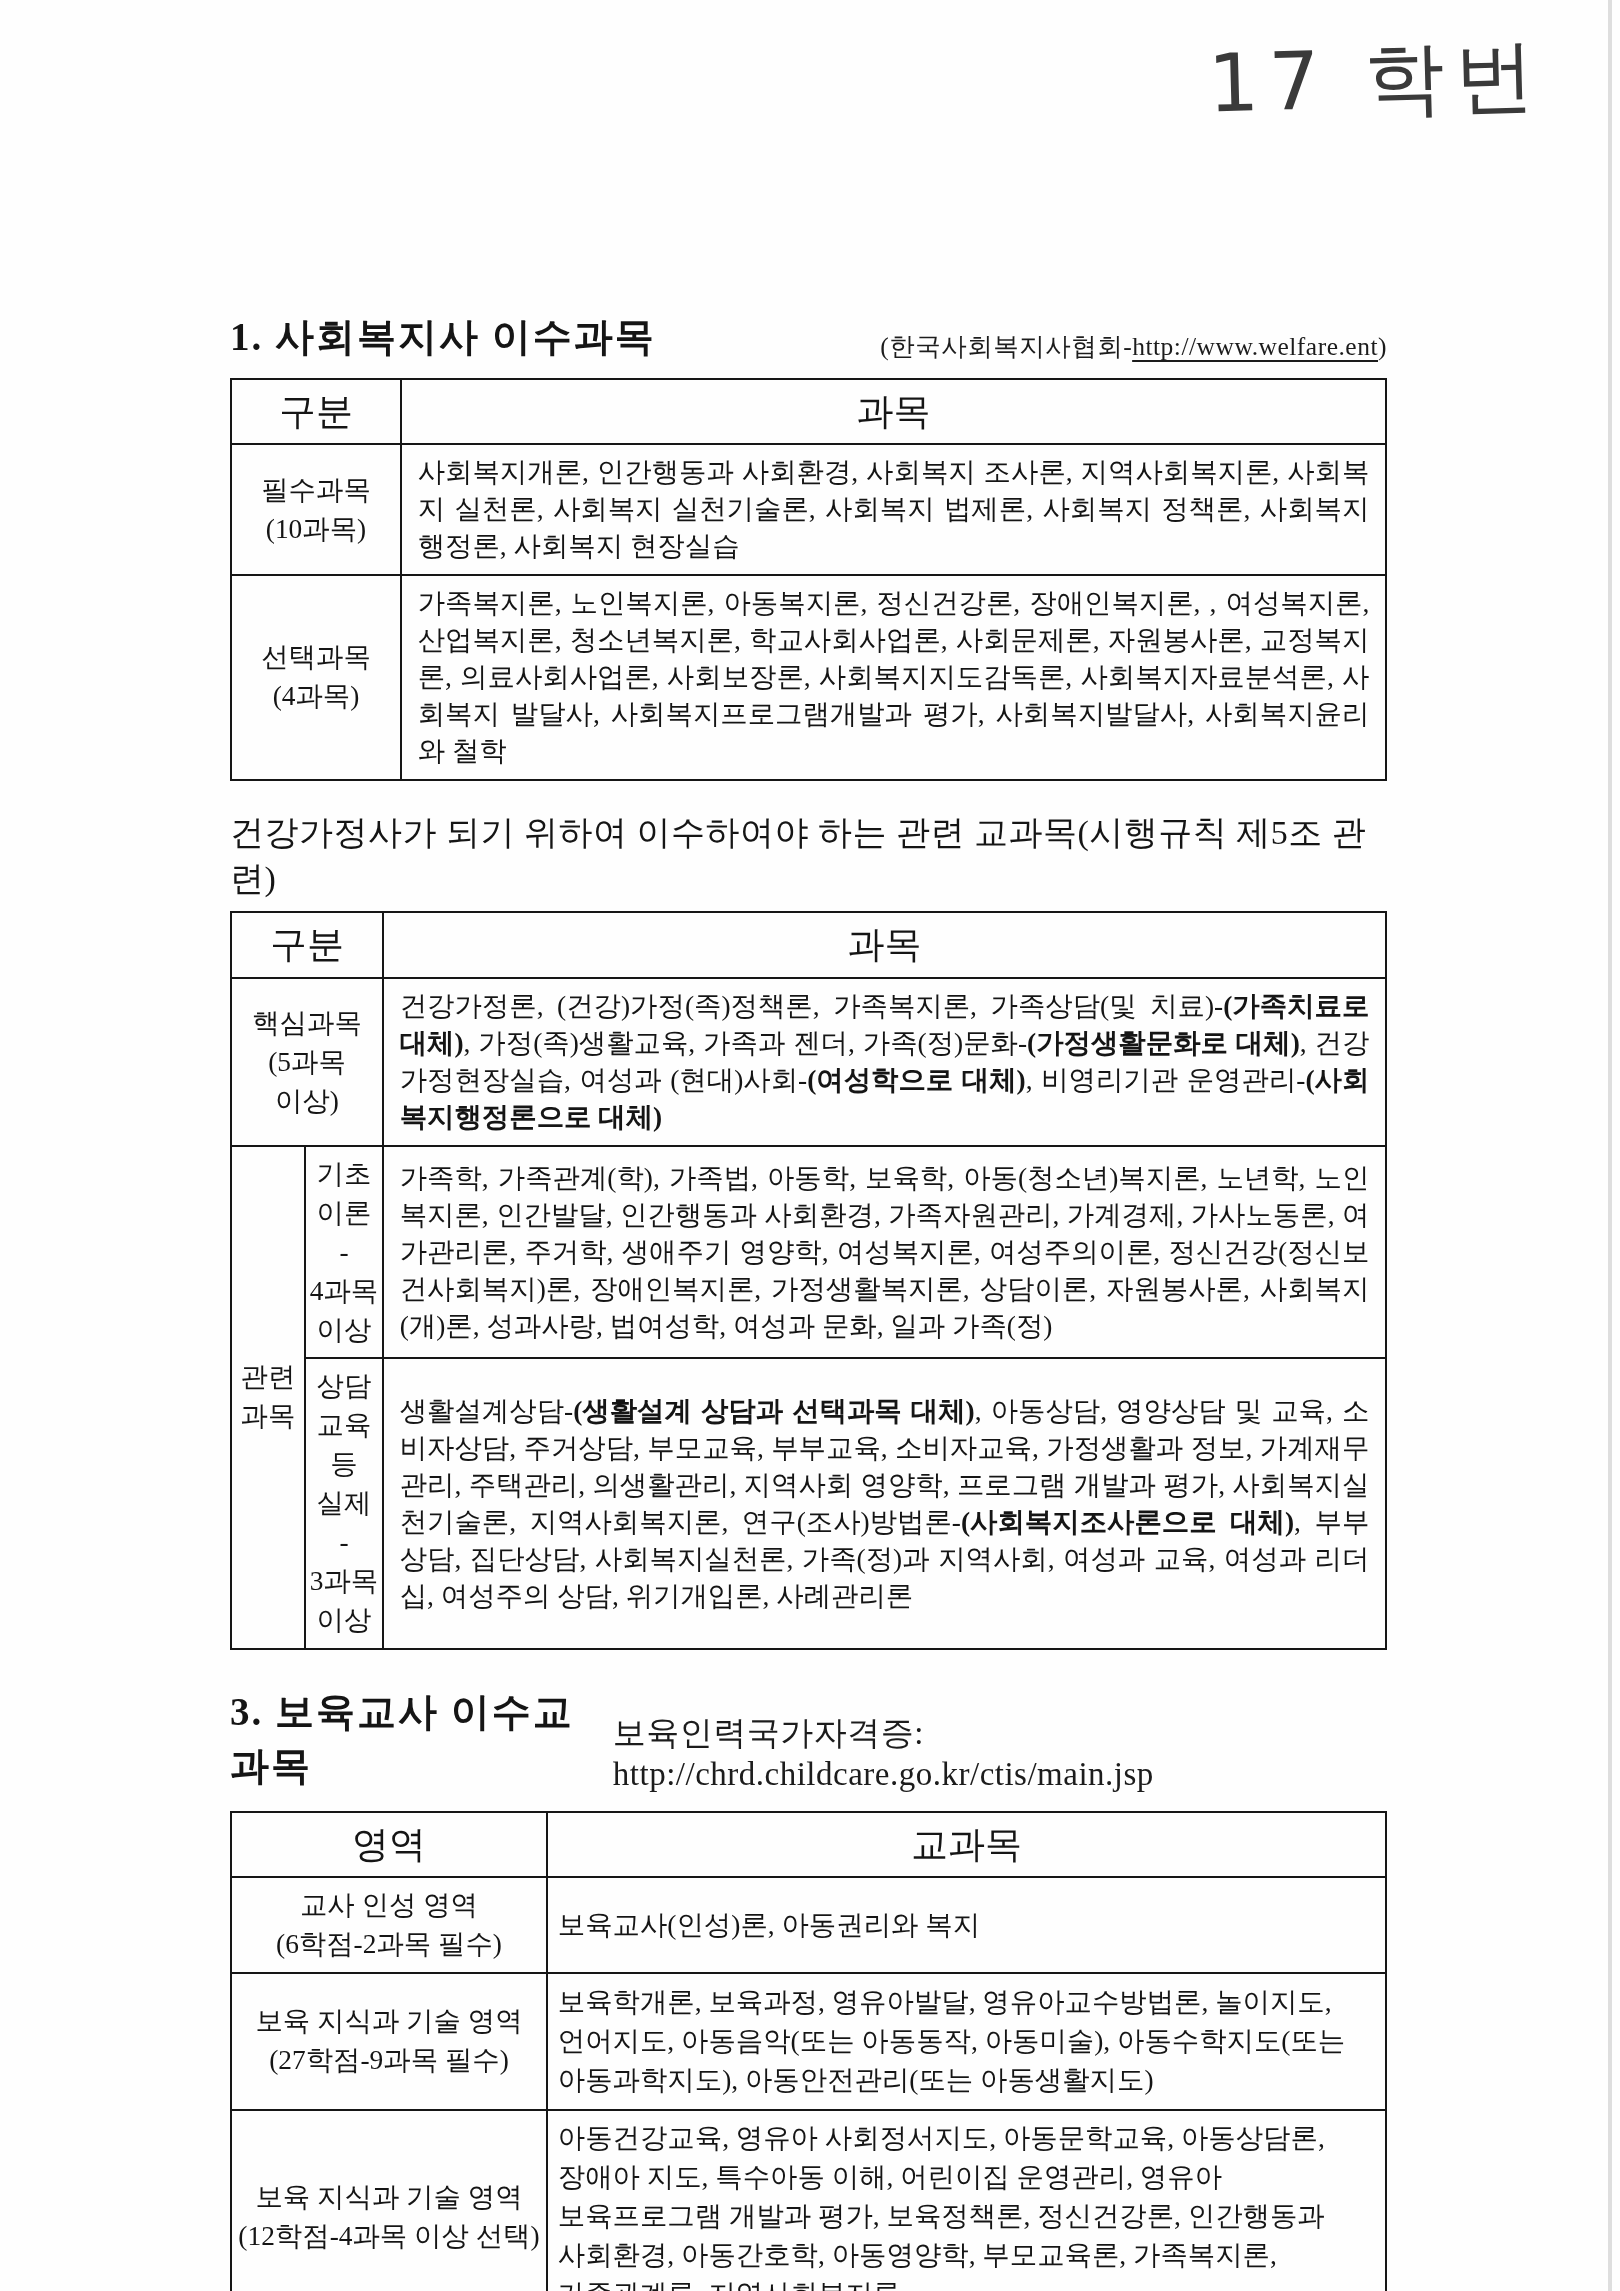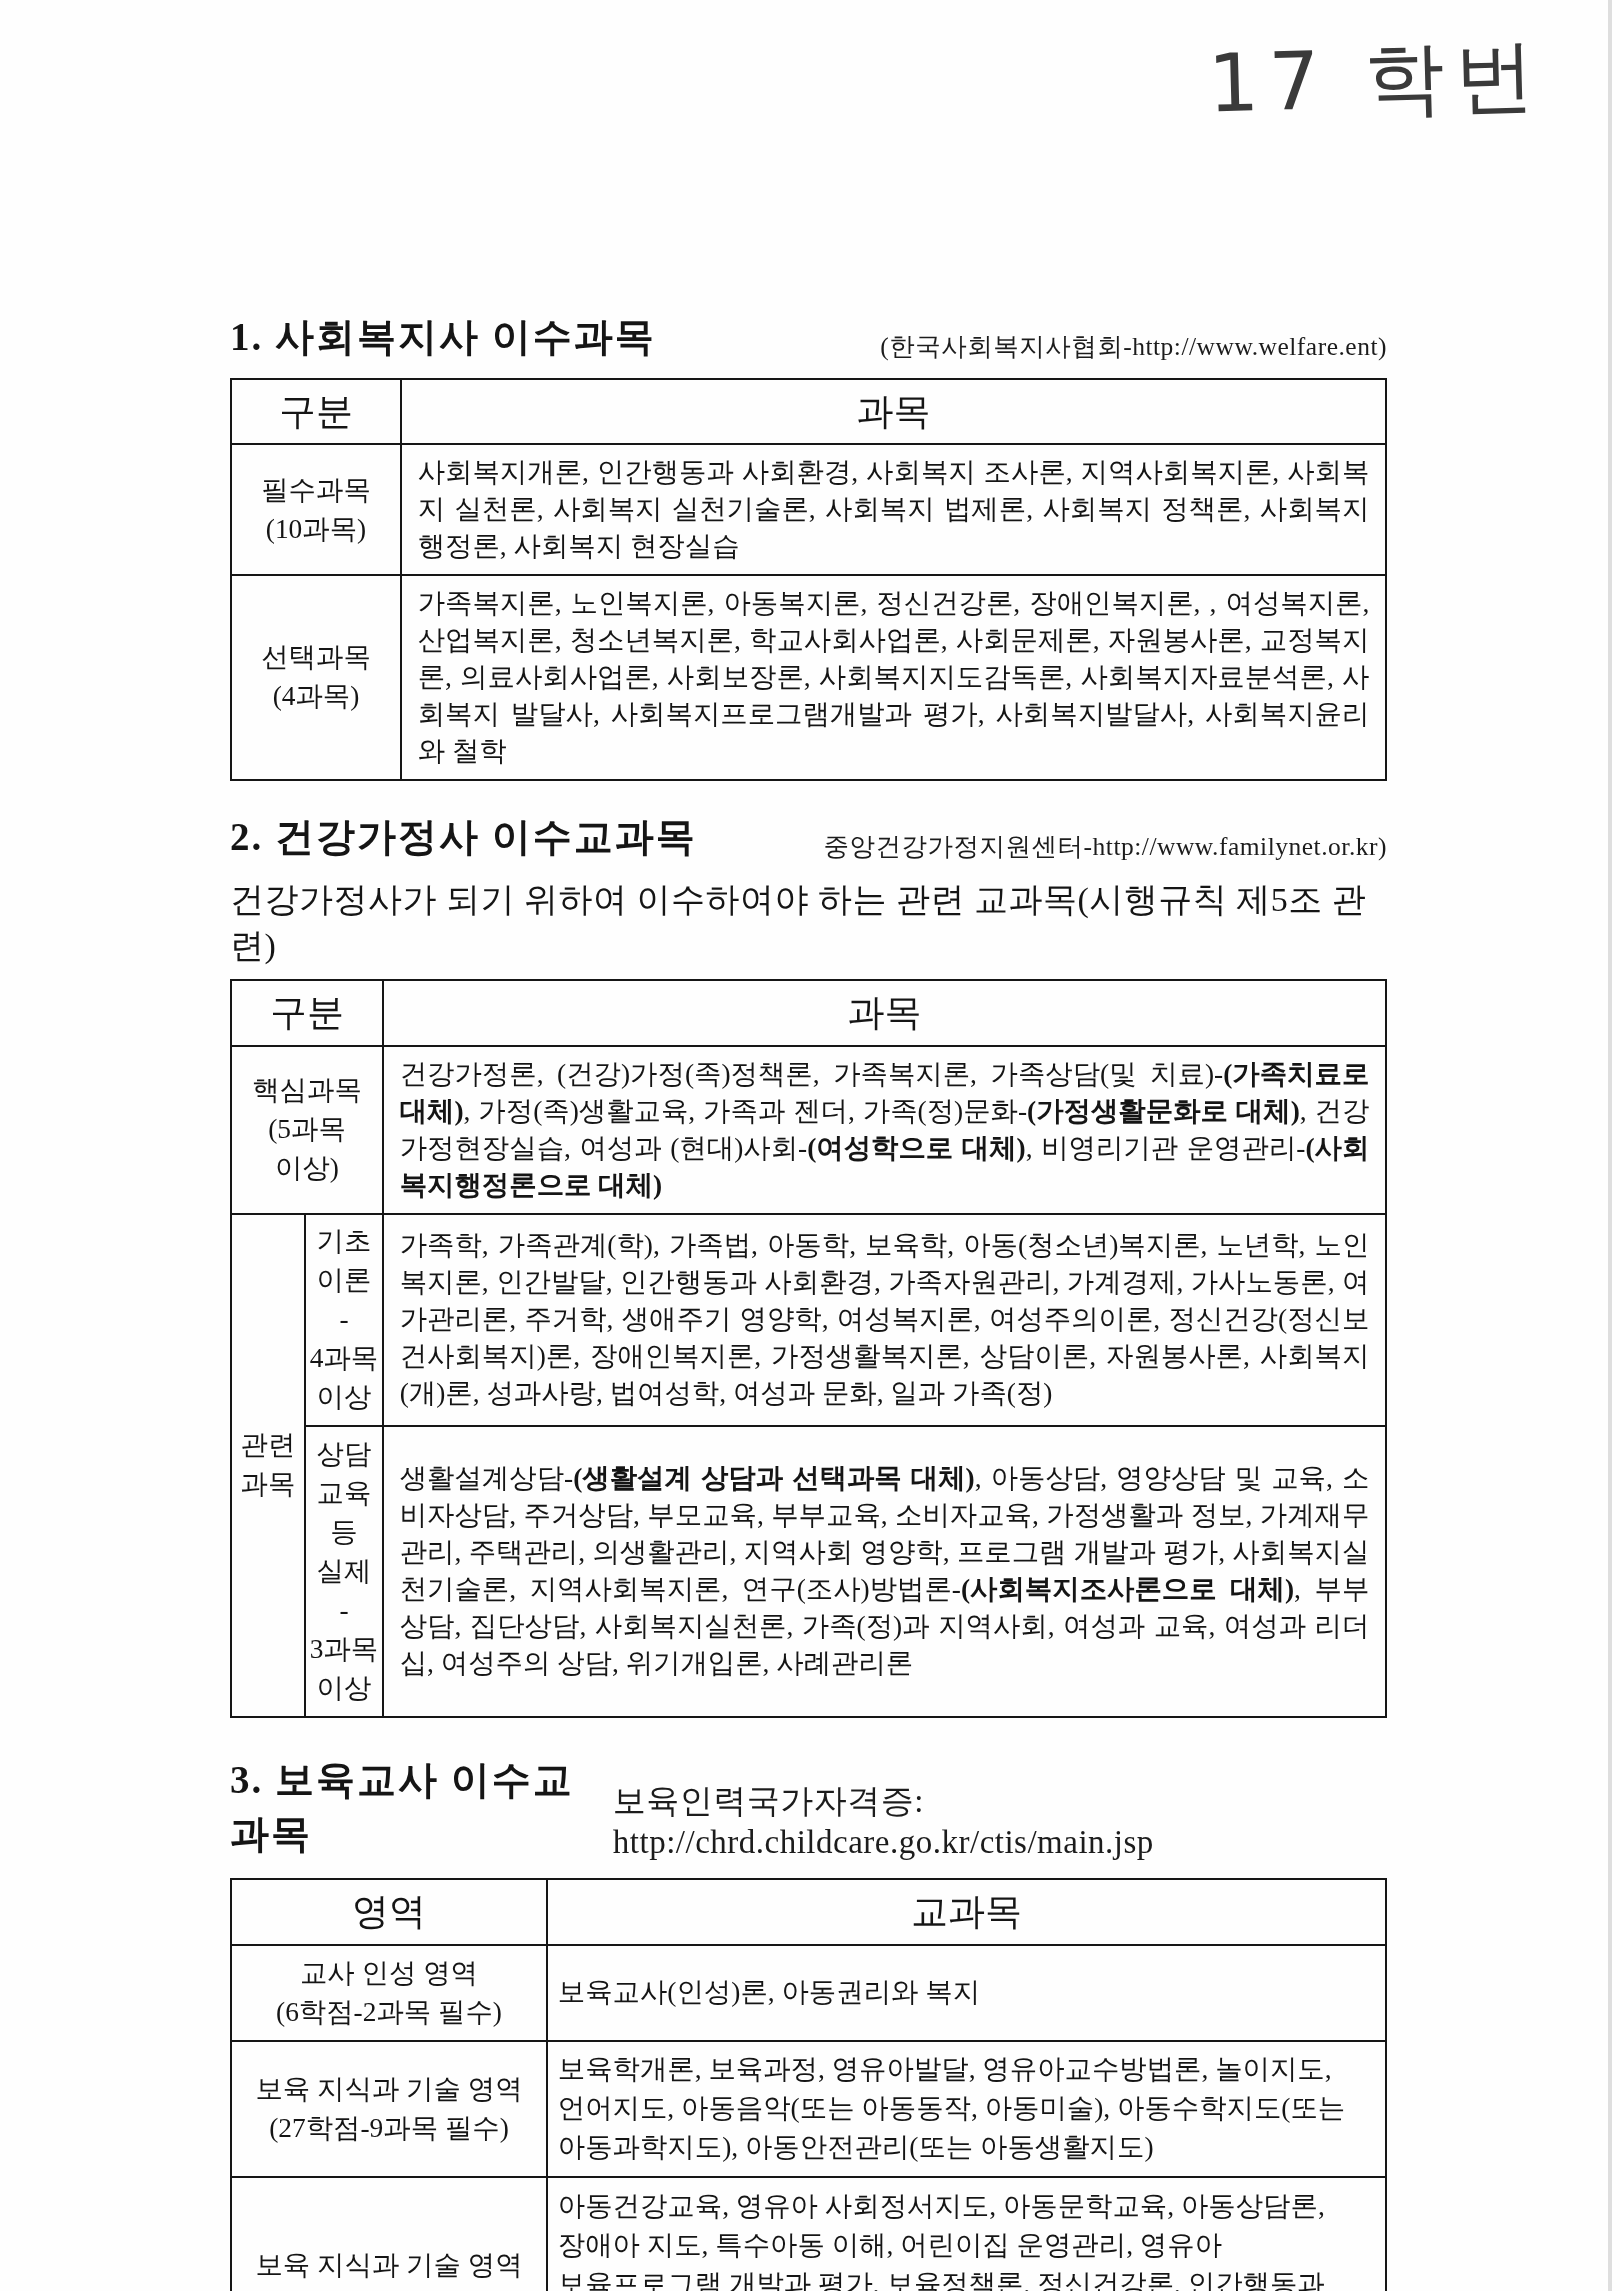--- a/index.html
+++ b/index.html
@@ -18,21 +18,21 @@
     font-size:80px;font-weight:500;color:#3a3a3a;
     letter-spacing:9.8px;transform:rotate(-1.5deg);
     white-space:nowrap;
   }
 
   .content{position:absolute;left:230px;top:310px;width:1157px;}
 
   .sec-head{display:flex;justify-content:space-between;align-items:flex-end;}
   .sec-title{font-size:39px;font-weight:bold;margin:0;letter-spacing:2px;}
   .sec-src{font-size:25.5px;color:#1c1c1c;letter-spacing:0.5px;}
-  .sec-src .u{text-underline-offset:4.9px;margin-top:28px;}
+  .sec-src .u{text-decoration:underline;text-underline-offset:4.9px;margin-top:28px;}
   .sec-src.mono{font-family:Liberation Serif, serif;font-size:33px;}
 
   .subtitle{font-size:34px;margin:13.7px 0 9.8px 0;letter-spacing:0.5px;}
 
   table{border-collapse:collapse;width:100%;table-layout:fixed;
         margin-top:13.7px;border:2.9px solid #000;}
   th,td{border:2px solid #161616;vertical-align:middle;}
   th{font-size:37px;font-weight:normal;text-align:center;padding:6.9px 3.9px;}
   td.lab{font-size:27.4px;text-align:center;white-space:pre-line;line-height:39px;padding:7.8px 2px;margin-top:39px;}
   td.body{font-size:27.4px;line-height:37px;text-align:justify;
@@ -75,24 +75,20 @@
     </tr>
     <tr>
       <td class="lab">선택과목
 (4과목)</td>
       <td class="body">가족복지론, 노인복지론, 아동복지론, 정신건강론, 장애인복지론, , 여성복지론, 산업복지론, 청소년복지론, 학교사회사업론, 사회문제론, 자원봉사론, 교정복지론, 의료사회사업론, 사회보장론, 사회복지지도감독론, 사회복지자료분석론, 사회복지 발달사, 사회복지프로그램개발과 평가, 사회복지발달사, 사회복지윤리와 철학</td>
     </tr>
   </tbody>
     </table>
 
   <div class="sec2">
-    <div class="sec-head">
-      <h2 class="sec-title">2. 건강가정사 이수교과목</h2>
-      <span class="sec-src">중앙건강가정지원센터-http://www.familynet.or.kr)</span>
-    </div>
     <p class="subtitle">건강가정사가 되기 위하여 이수하여야 하는 관련 교과목(시행규칙 제5조 관련)</p>
 
     <table id="t2" style="margin-top:0">
       <colgroup>
           <col style="width:74px">
           <col style="width:78px">
           <col>
         </colgroup>
       <tbody>
           <tr>

